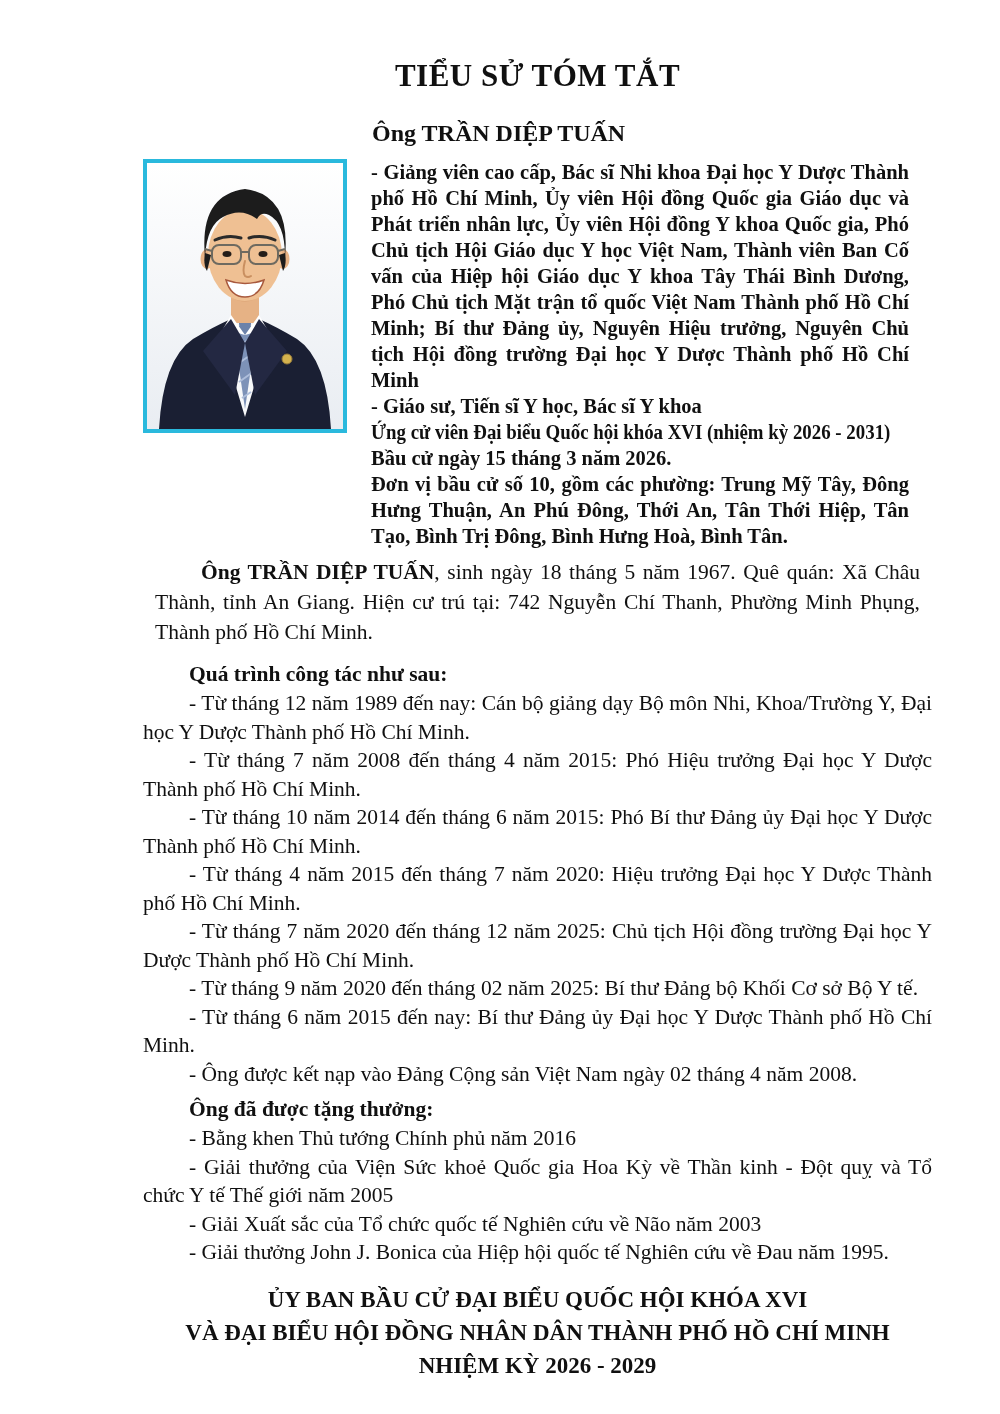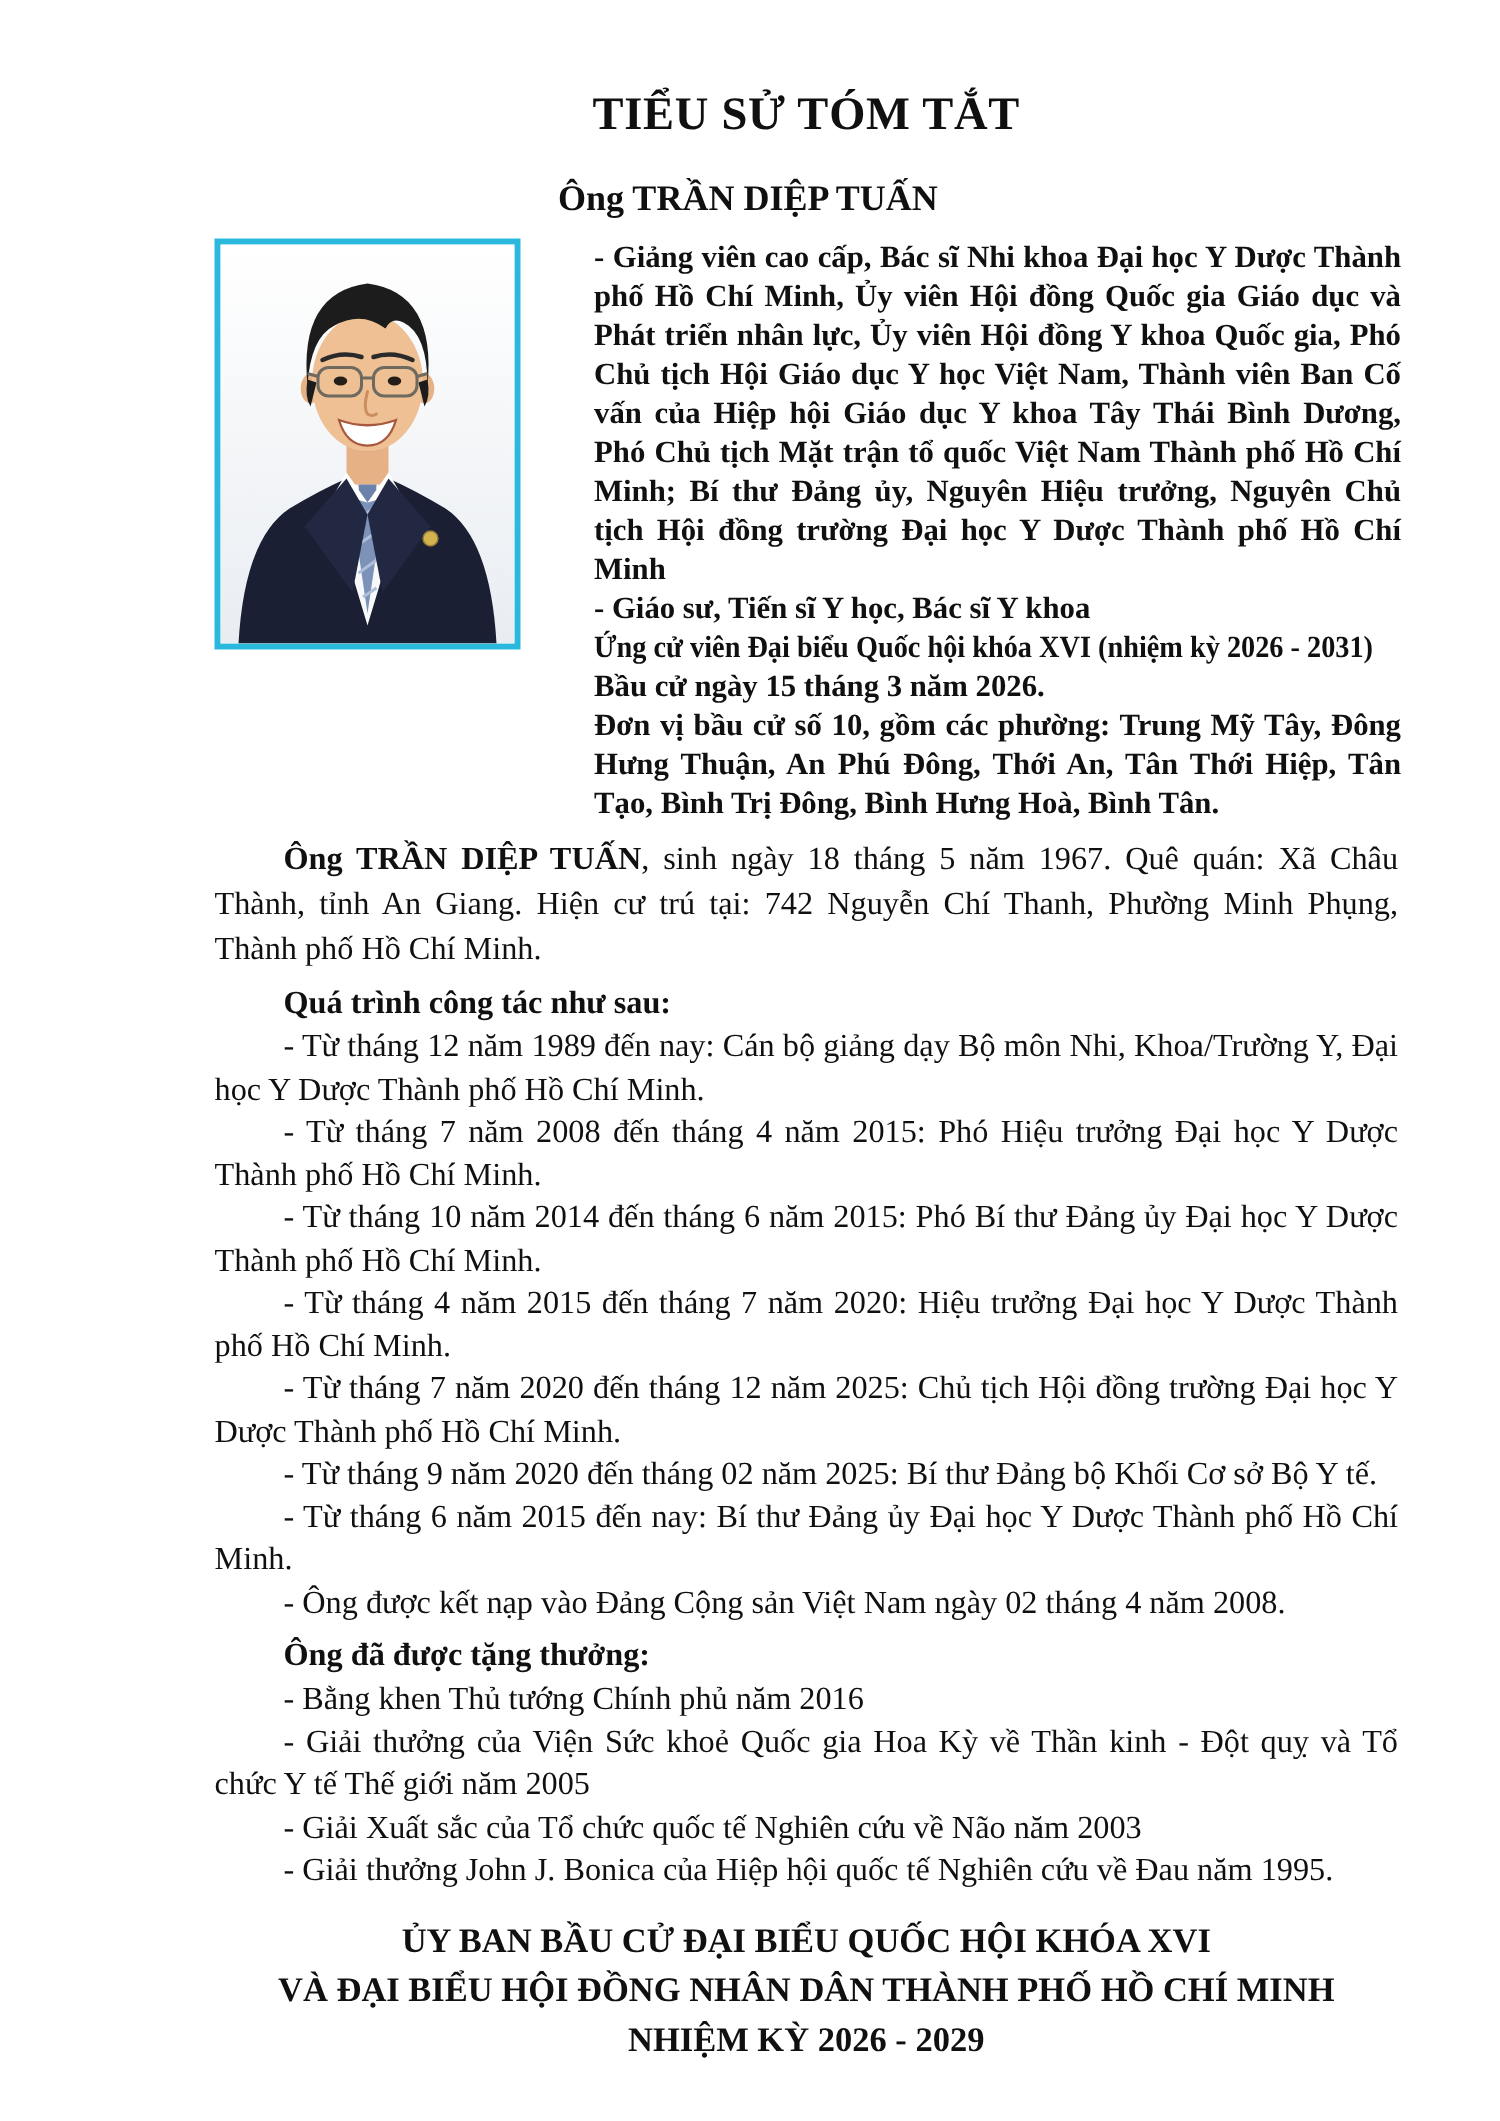--- a/index.html
+++ b/index.html
@@ -20,21 +20,21 @@
     font-weight: bold;
     font-size: 31px;
     letter-spacing: 0.5px;
     margin: 0;
   }
   .subtitle {
     margin: 26px 0 0 229px;
     font-weight: bold;
     font-size: 24px;
   }
-  .head-row { margin-top: 12px; display: flex; gap: 25px; }
+  .head-row { margin-top: 12px; display: flex; }
   .photo-frame {
     flex: none;
     width: 196px; height: 266px;
     border: 4px solid #2ab9dd;
     background: #fff;
   }
   .right-col {
     margin-left: 24px;
     width: 538px;
     font-weight: bold;
@@ -42,21 +42,21 @@
     line-height: 26px;
     text-align: justify;
   }
   .right-col p { margin: 0; }
   .condensed {
     white-space: nowrap;
     transform: scaleX(0.92);
     transform-origin: 0 50%;
   }
   .body-par {
-    margin: 0;
+    margin: 12px;
     font-size: 21.5px;
     line-height: 30px;
     text-align: justify;
     text-indent: 46px;
   }
   .intro { margin-top: 8px; }
   .sec-heading {
     margin: 6px 0 0 0;
     font-weight: bold;
     font-size: 21.5px;

